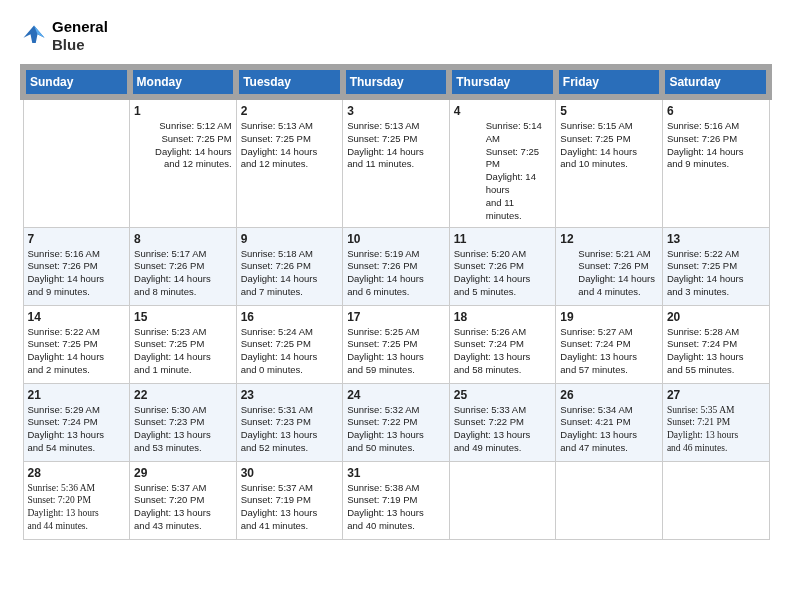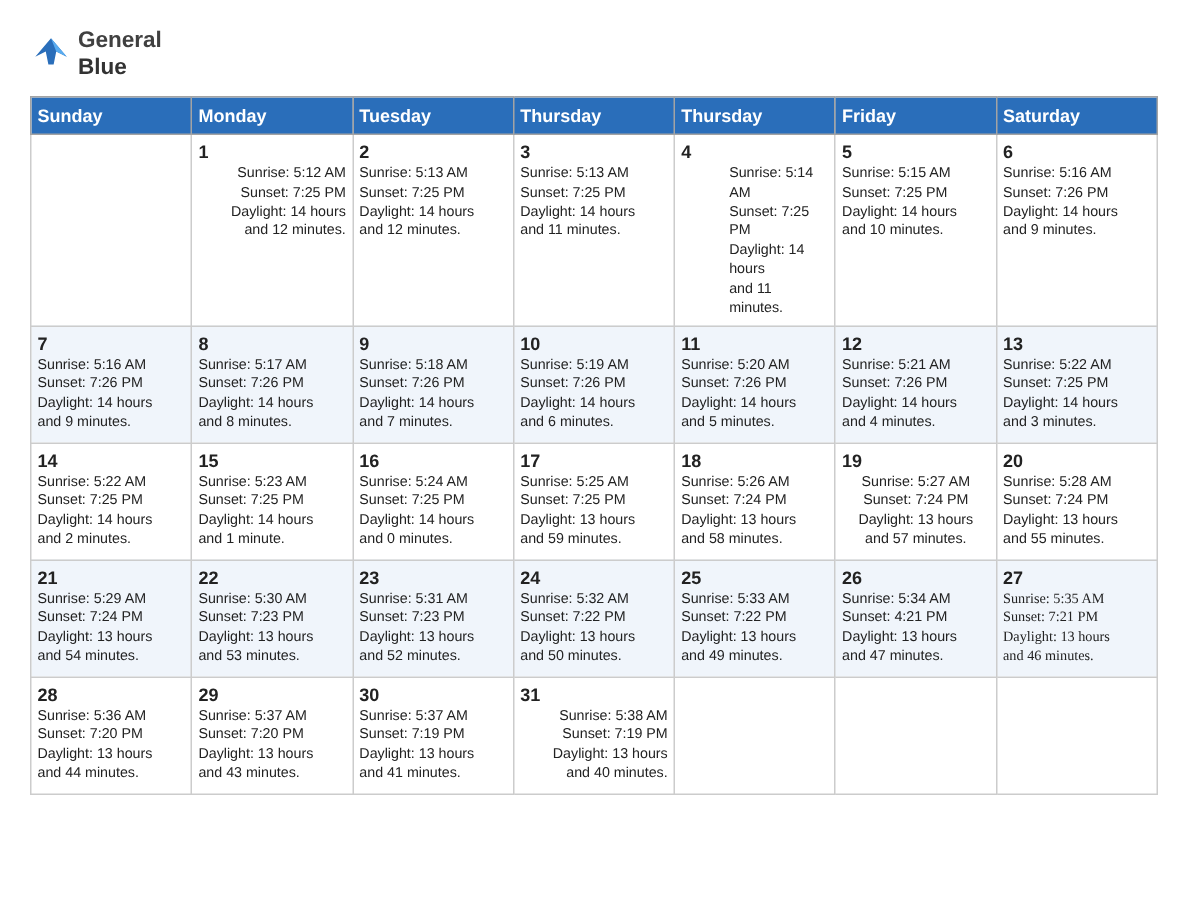--- a/index.html
+++ b/index.html
@@ -25,21 +25,21 @@
       align-items: center;
       gap: 4px;
     }
     .logo-text {
       font-size: 15px;
       font-weight: bold;
       color: #333;
       line-height: 1.2;
     }
     .logo-text span {
-      color: #404040;
+      color: #000000;
     }
     .logo-bird {
       width: 28px;
       height: 28px;
     }
     .title-block {
       text-align: right;
     }
     .month-year {
       font-size: 30px;
@@ -57,21 +57,21 @@
       border-collapse: collapse;
       table-layout: fixed;
     }
     .calendar-table th {
       background-color: #2a6eba;
       color: #fff;
       font-size: 12px;
       font-weight: bold;
       padding: 5px 4px;
       text-align: left;
-      border: 1px solid #a3a3a3;
+      border: 6px solid #a3a3a3;
     }
     .calendar-table td {
       border: 1px solid #ccc;
       vertical-align: top;
       padding: 4px 4px 4px 4px;
       font-size: 10px;
       color: #222;
       height: 78px;
     }
     .day-num {
@@ -202,21 +202,21 @@
           </td>
           <td>
             <span class="day-num">11</span>
             <div class="cell-text" style="white-space: pre-line;">Sunrise: 5:20 AM
 Sunset: 7:26 PM
 Daylight: 14 hours
 and 5 minutes.</div>
           </td>
           <td>
             <span class="day-num">12</span>
-            <div class="cell-text" style="white-space: pre-line;">Sunrise: 5:21 AM
+            <div class="cell-text" style="white-space: pre-line; margin-left: 18px;">Sunrise: 5:21 AM
 Sunset: 7:26 PM
 Daylight: 14 hours
 and 4 minutes.</div>
           </td>
           <td>
             <span class="day-num">13</span>
             <div class="cell-text" style="white-space: pre-line;">Sunrise: 5:22 AM
 Sunset: 7:25 PM
 Daylight: 14 hours
 and 3 minutes.</div>
@@ -253,21 +253,21 @@
           </td>
           <td>
             <span class="day-num">18</span>
             <div class="cell-text" style="white-space: pre-line;">Sunrise: 5:26 AM
 Sunset: 7:24 PM
 Daylight: 13 hours
 and 58 minutes.</div>
           </td>
           <td>
             <span class="day-num">19</span>
-            <div class="cell-text" style="white-space: pre-line; text-align: center;">Sunrise: 5:27 AM
+            <div class="cell-text" style="white-space: pre-line;">Sunrise: 5:27 AM
 Sunset: 7:24 PM
 Daylight: 13 hours
 and 57 minutes.</div>
           </td>
           <td>
             <span class="day-num">20</span>
             <div class="cell-text" style="white-space: pre-line;">Sunrise: 5:28 AM
 Sunset: 7:24 PM
 Daylight: 13 hours
 and 55 minutes.</div>
@@ -320,42 +320,42 @@
             <span class="day-num">27</span>
             <div class="cell-text" style="white-space: pre-line; font-family: Liberation Serif, serif;">Sunrise: 5:35 AM
 Sunset: 7:21 PM
 Daylight: 13 hours
 and 46 minutes.</div>
           </td>
         </tr>
         <tr class="row-normal">
           <td>
             <span class="day-num">28</span>
-            <div class="cell-text" style="white-space: pre-line;">Sunrise: 5:36 AM
+            <div class="cell-text" style="white-space: pre-line; font-family: Liberation Serif, serif;">Sunrise: 5:36 AM
 Sunset: 7:20 PM
 Daylight: 13 hours
 and 44 minutes.</div>
           </td>
           <td>
             <span class="day-num">29</span>
             <div class="cell-text" style="white-space: pre-line;">Sunrise: 5:37 AM
 Sunset: 7:20 PM
 Daylight: 13 hours
 and 43 minutes.</div>
           </td>
           <td>
             <span class="day-num">30</span>
             <div class="cell-text" style="white-space: pre-line;">Sunrise: 5:37 AM
 Sunset: 7:19 PM
 Daylight: 13 hours
 and 41 minutes.</div>
           </td>
           <td>
             <span class="day-num">31</span>
-            <div class="cell-text" style="white-space: pre-line; text-align: right;">Sunrise: 5:38 AM
+            <div class="cell-text" style="white-space: pre-line;">Sunrise: 5:38 AM
 Sunset: 7:19 PM
 Daylight: 13 hours
 and 40 minutes.</div>
           </td>
           <td></td>
           <td></td>
           <td></td>
         </tr>
       </tbody>
   </table>

